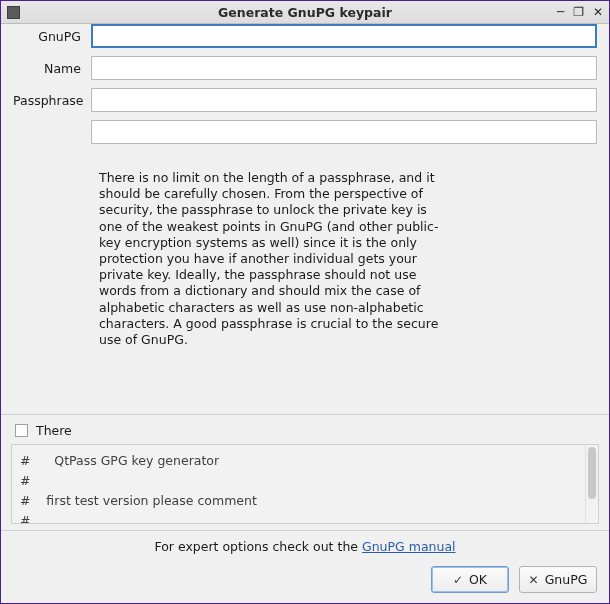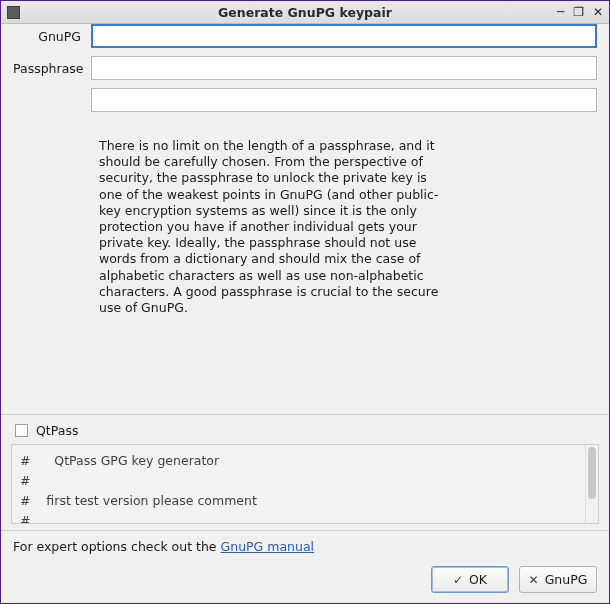--- a/index.html
+++ b/index.html
@@ -183,20 +183,21 @@
     background: #c8c8c8;
     border-radius: 4px;
   }
   
   .footer-note {
     padding: 8px 12px 6px 12px;
     font-size: 12.5px;
     color: #1a1a1a;
     border-top: 1px solid #cfcfcf;
     margin-top: 6px;
+    text-align: center;
   }
   .footer-note a {
     color: #2a5db0;
     text-decoration: underline;
   }
   .buttons {
     padding: 6px 12px 10px 12px;
     display: flex;
     justify-content: flex-end;
     gap: 10px;
@@ -244,40 +245,44 @@
 
   <div class="content">
 
 
     <div class="form">
       <div class="row">
         <div class="label">GnuPG</div>
         <input class="focused" type="text" value="" style="">
       </div>
       <div class="row">
+        <div class="label">Name</div>
+        <input type="text" value="" style="">
+      </div>
+      <div class="row">
         <div class="label">Passphrase</div>
         <input type="password" value="" style="">
       </div>
       <div class="row">
         <div class="label"></div>
         <input type="password" value="" style="">
       </div>
     </div>
 
     <div class="help-text">
       <p>There is no limit on the length of a passphrase, and it should be carefully chosen. From the perspective of security, the passphrase to unlock the private key is one of the weakest points in GnuPG (and other public-key encryption systems as well) since it is the only protection you have if another individual gets your private key.
 Ideally, the passphrase should not use words from a dictionary and should mix the case of alphabetic characters as well as use non-alphabetic characters.
 A good passphrase is crucial to the secure use of GnuPG.</p>
     </div>
 
     <div class="sep"></div>
 
     <div class="expert-row">
       <div class="checkbox"></div>
-      <div class="expert-label">QtPass</div>
+      <div class="expert-label">There</div>
     </div>
 
     <div class="script-box">
       <div class="script-text">#      QtPass GPG key generator
 #
 #    first test version please comment
 #
 %echo Generating a default key</div>
       <div class="scrollbar">
         <div class="thumb"></div>

